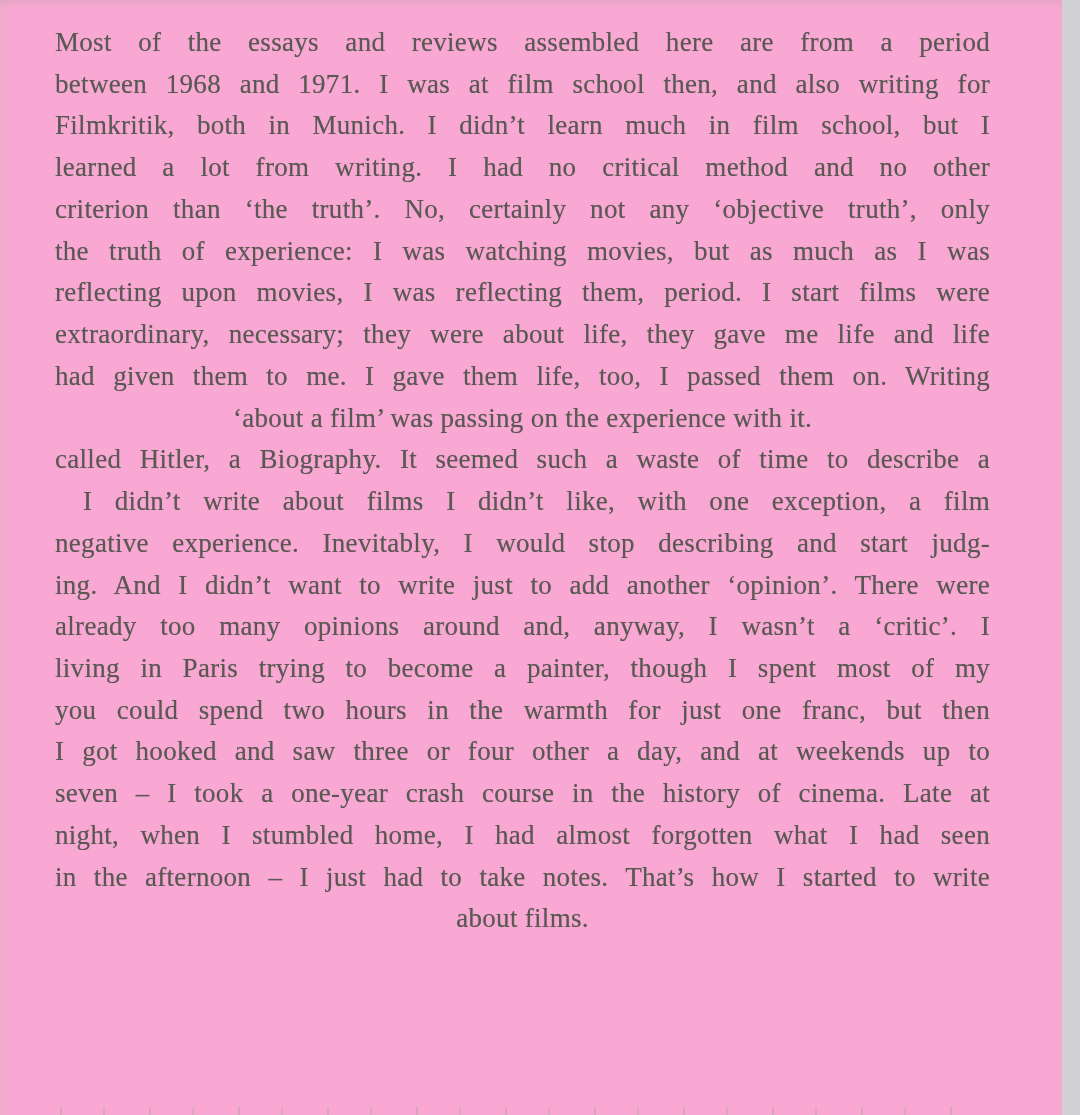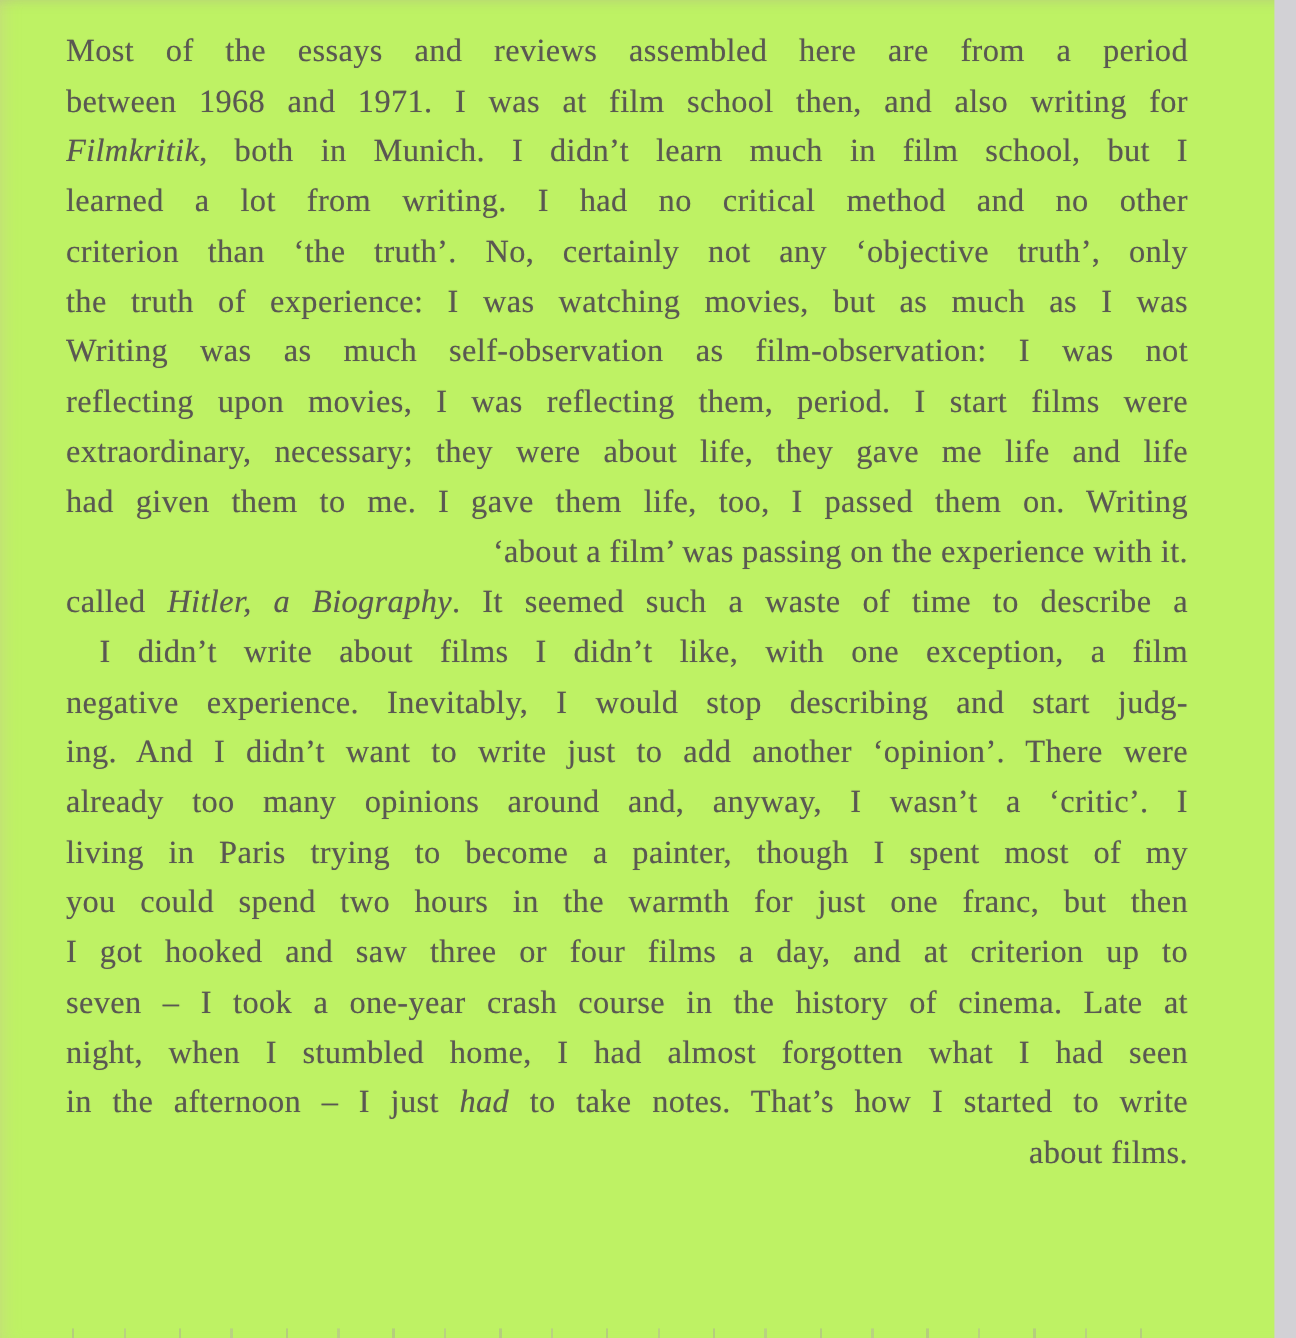--- a/index.html
+++ b/index.html
@@ -4,21 +4,21 @@
 <style>
   html, body {
     margin: 0;
     padding: 0;
     background: #e9e6df;
   }
   .page {
     position: relative;
     width: 1080px;
     height: 1115px;
-    background: #bef264;
+    background: #f9a8d4;
     overflow: hidden;
     font-family: "Liberation Serif", "DejaVu Serif", serif;
     box-shadow: inset 0 10px 9px -8px rgba(168,158,148,0.30),
                 inset 12px 0 14px -10px rgba(214,184,172,0.35);
   }
   
   .scan-strip {
     position: absolute;
     top: 0;
     right: 0;
@@ -43,24 +43,24 @@
     overflow: hidden;
     text-align: justify;
   }
   
   .line::after {
     content: "";
     display: inline-block;
     width: 100%;
     height: 0;
   }
-  .line.nojust { text-align: right; }
+  .line.nojust { text-align: center; }
   .line.nojust::after { content: none; }
   .line.indent { text-indent: 28px; }
-  .italic { font-style: italic; }
+  .italic { }
   
   .cut-line {
     position: absolute;
     left: 60px;
     top: 1107px;
     width: 925px;
     height: 8px;
     opacity: 0.45;
     background: repeating-linear-gradient(
       90deg,
@@ -76,35 +76,34 @@
 
 <div class="page">
   <div class="text-block">
       <div class="paragraph">
         <div class="line"><span>Most of the essays and reviews assembled here are from a period</span></div>
         <div class="line"><span>between 1968 and 1971. I was at film school then, and also writing for</span></div>
         <div class="line"><span class="italic">Filmkritik</span><span>, both in Munich. I didn’t learn much in film school, but I</span></div>
         <div class="line"><span>learned a lot from writing. I had no critical method and no other</span></div>
         <div class="line"><span>criterion than ‘the truth’. No, certainly not any ‘objective truth’, only</span></div>
         <div class="line"><span>the truth of experience: I was watching movies, but as much as I was</span></div>
-        <div class="line"><span>Writing was as much self-observation as film-observation: I was not</span></div>
         <div class="line"><span>reflecting upon movies, I was reflecting them, period. I start films were</span></div>
         <div class="line"><span>extraordinary, necessary; they were about life, they gave me life and life</span></div>
         <div class="line"><span>had given them to me. I gave them life, too, I passed them on. Writing</span></div>
         <div class="line nojust"><span>‘about a film’ was passing on the experience with it.</span></div>
       </div>
       <div class="paragraph">
         <div class="line"><span>called </span><span class="italic">Hitler, a Biography</span><span>. It seemed such a waste of time to describe a</span></div>
         <div class="line indent"><span>I didn’t write about films I didn’t like, with one exception, a film</span></div>
         <div class="line"><span>negative experience. Inevitably, I would stop describing and start judg-</span></div>
         <div class="line"><span>ing. And I didn’t want to write just to add another ‘opinion’. There were</span></div>
         <div class="line"><span>already too many opinions around and, anyway, I wasn’t a ‘critic’. I</span></div>
         <div class="line"><span>living in Paris trying to become a painter, though I spent most of my</span></div>
         <div class="line"><span>you could spend two hours in the warmth for just one franc, but then</span></div>
-        <div class="line"><span>I got hooked and saw three or four films a day, and at criterion up to</span></div>
+        <div class="line"><span>I got hooked and saw three or four other a day, and at weekends up to</span></div>
         <div class="line"><span>seven – I took a one-year crash course in the history of cinema. Late at</span></div>
         <div class="line"><span>night, when I stumbled home, I had almost forgotten what I had seen</span></div>
         <div class="line"><span>in the afternoon – I just </span><span class="italic">had</span><span> to take notes. That’s how I started to write</span></div>
         <div class="line nojust"><span>about films.</span></div>
       </div>
     </div>
   <div class="cut-line"></div>
   <div class="scan-strip"></div>
 </div>
 

